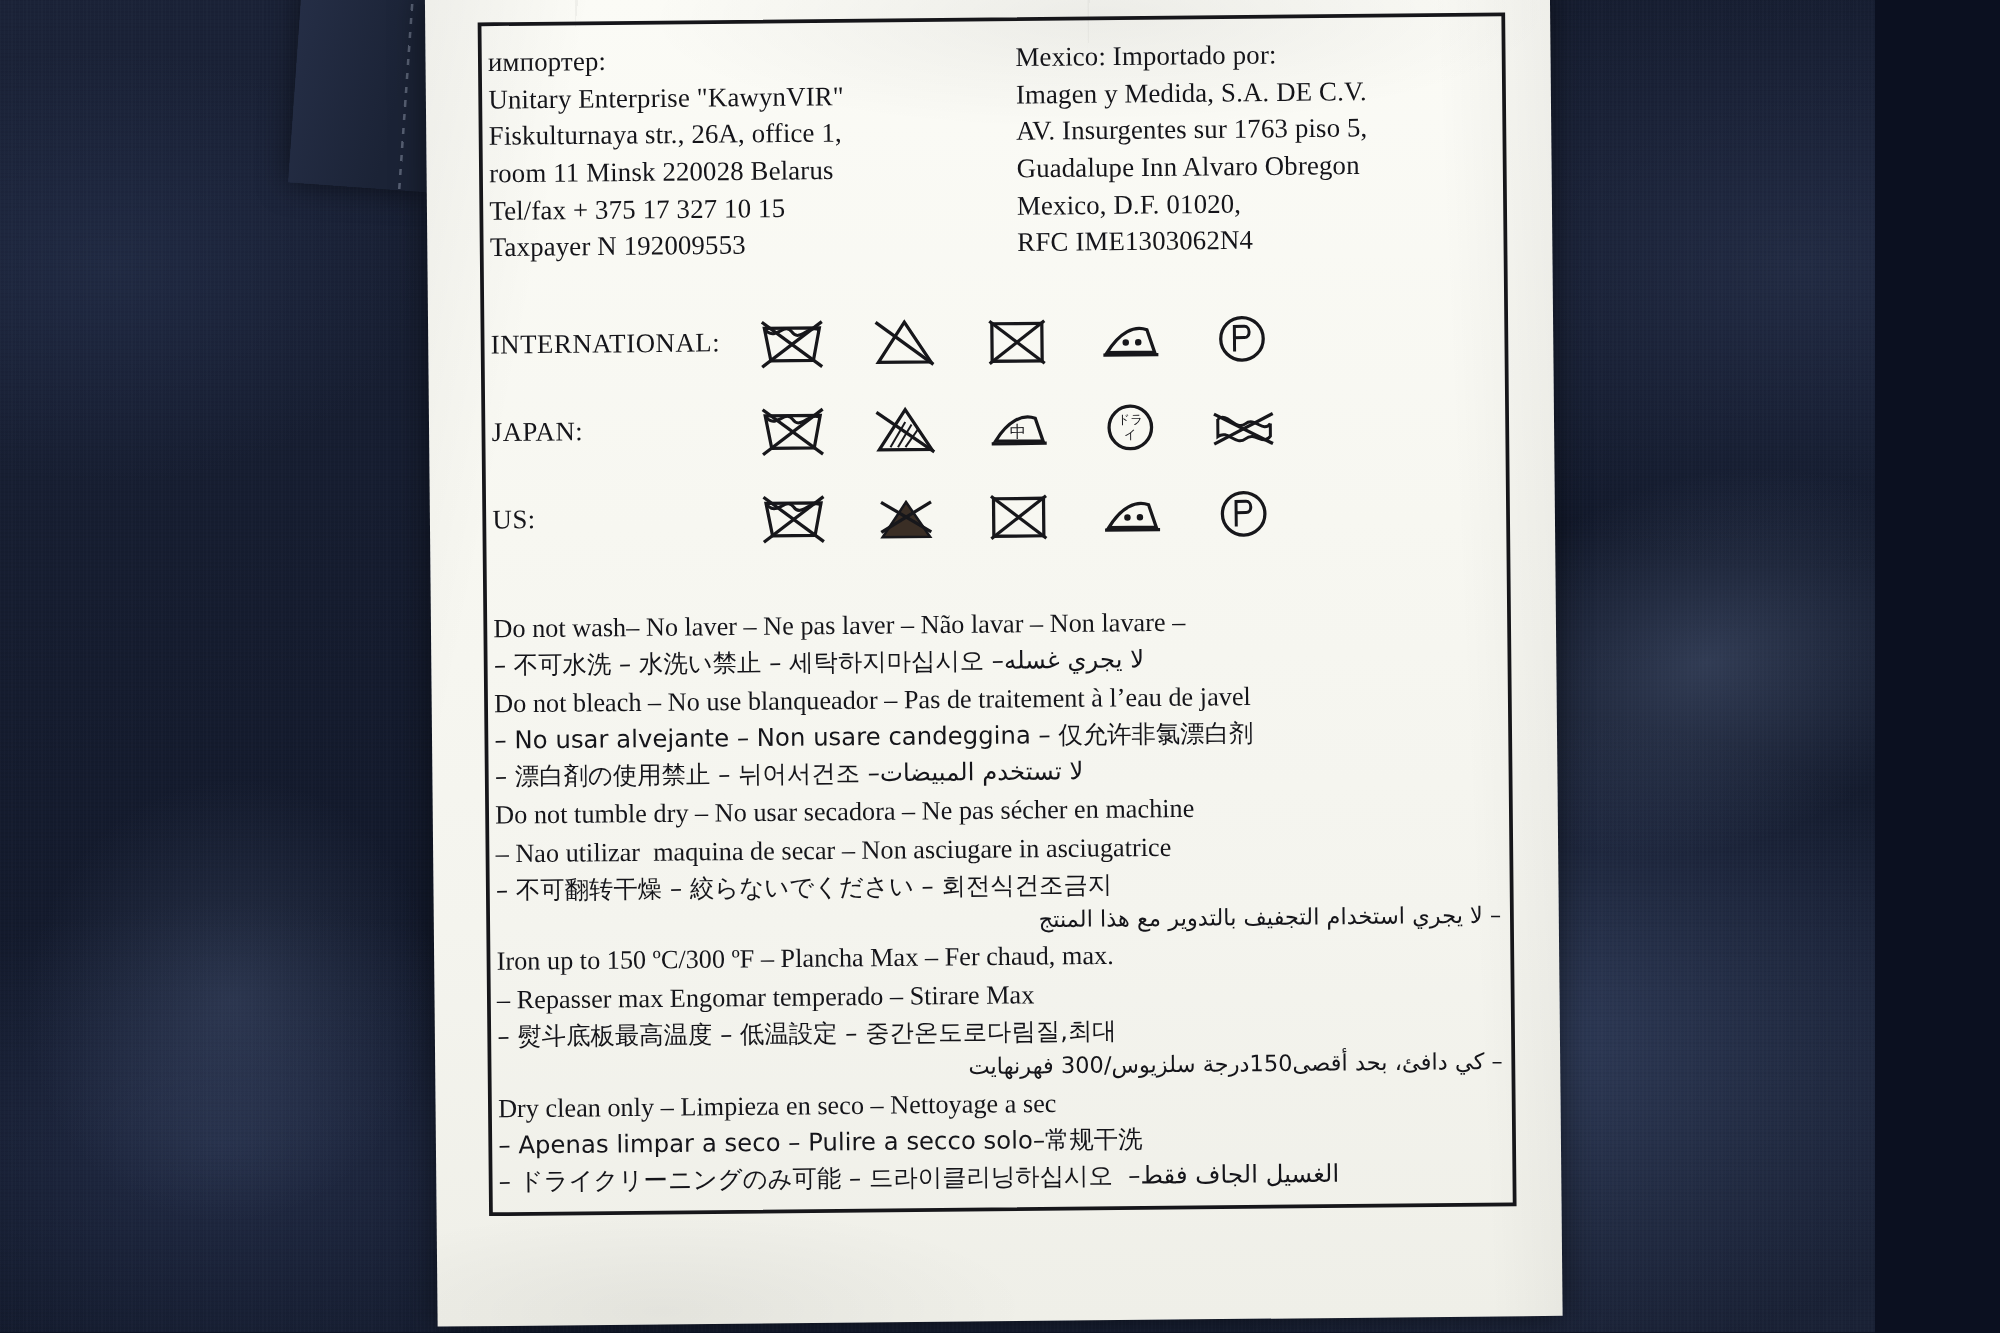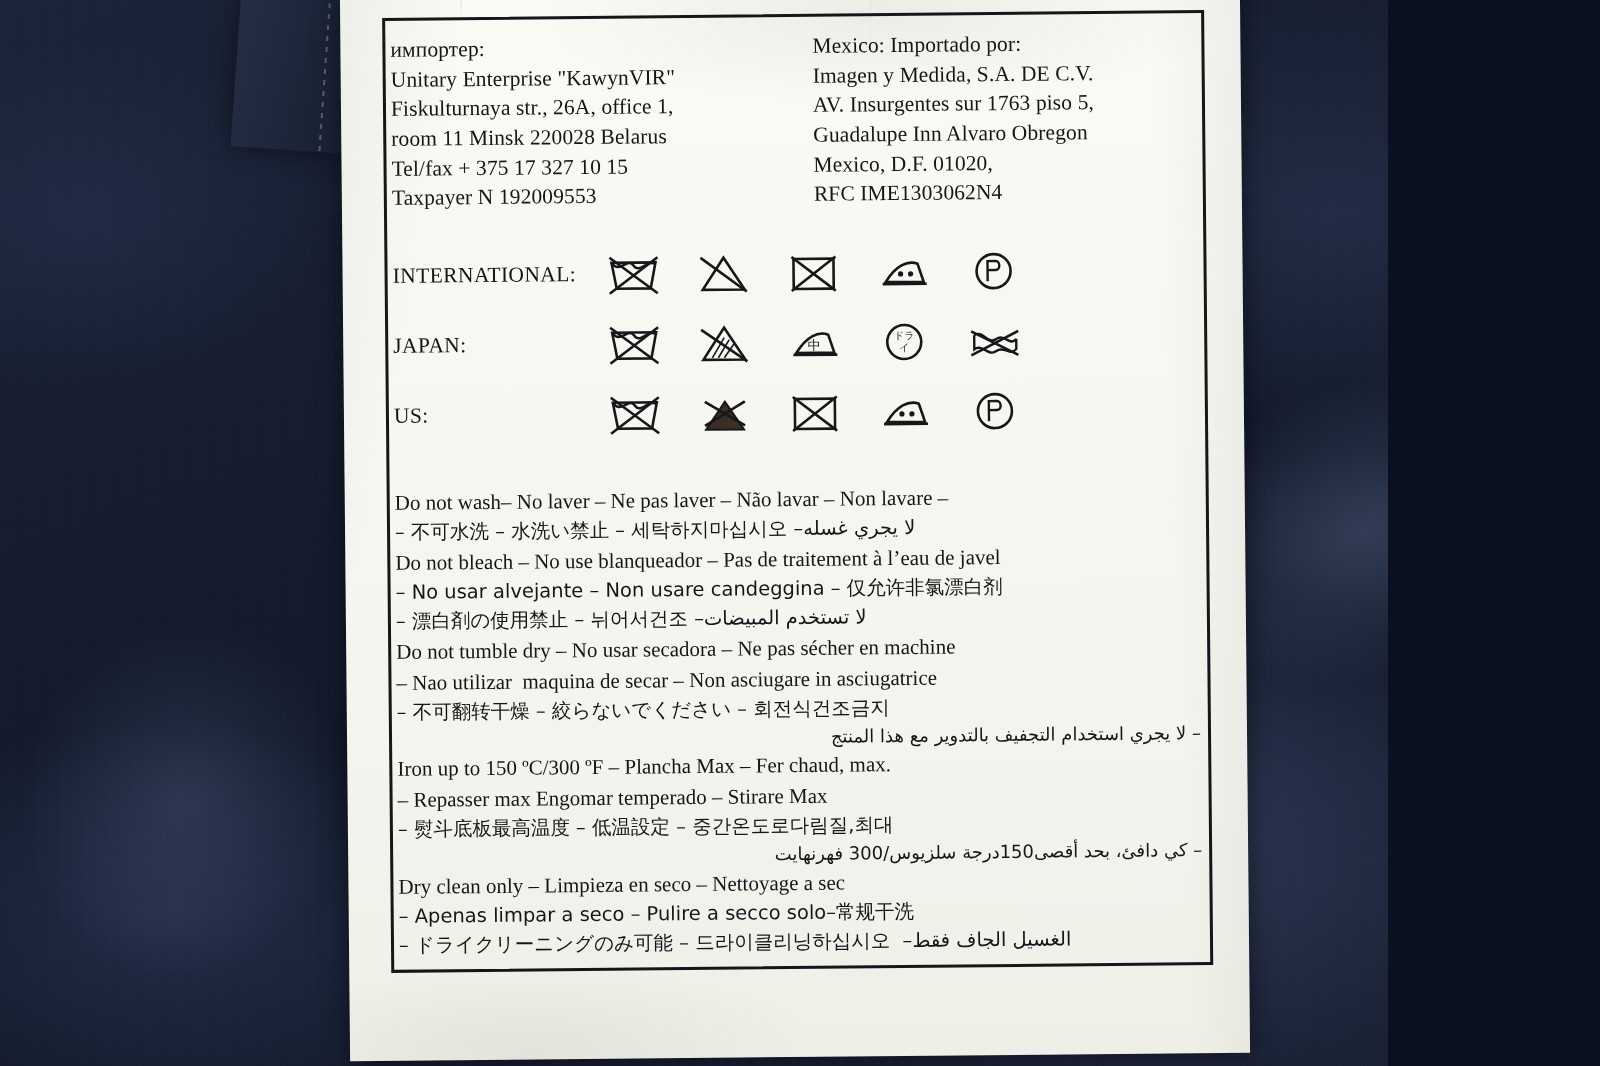--- a/index.html
+++ b/index.html
@@ -2,21 +2,21 @@
 <html><head>
 <meta charset="utf-8">
 <style>
   html, body {
     margin: 0;
     padding: 0;
     background: #0b1020;
   }
   #page {
     position: relative;
-    width: 1388px;
+    width: 1500px;
     height: 1066px;
     overflow: hidden;
     font-family: "Liberation Serif", serif;
   }
   
   .fabric {
     position: absolute;
     inset: 0;
     background:
       radial-gradient(ellipse 700px 420px at 80% 78%, rgba(70,86,124,0.55), rgba(0,0,0,0) 62%),

